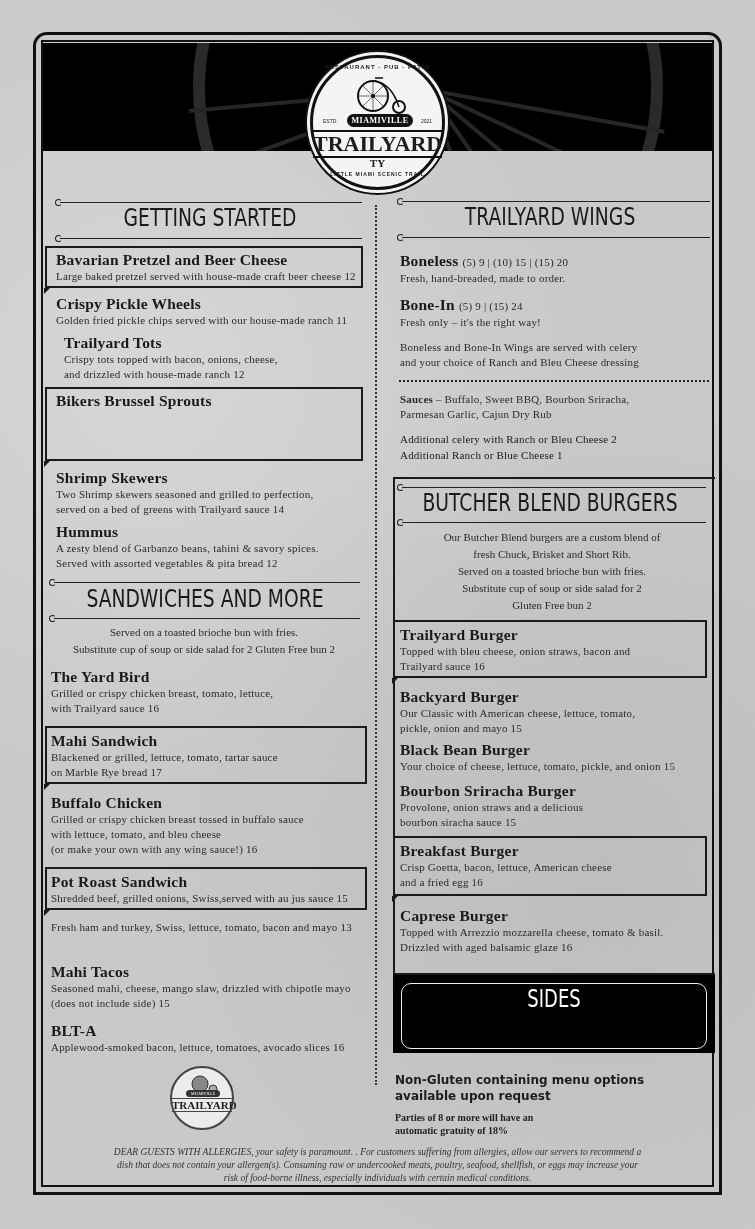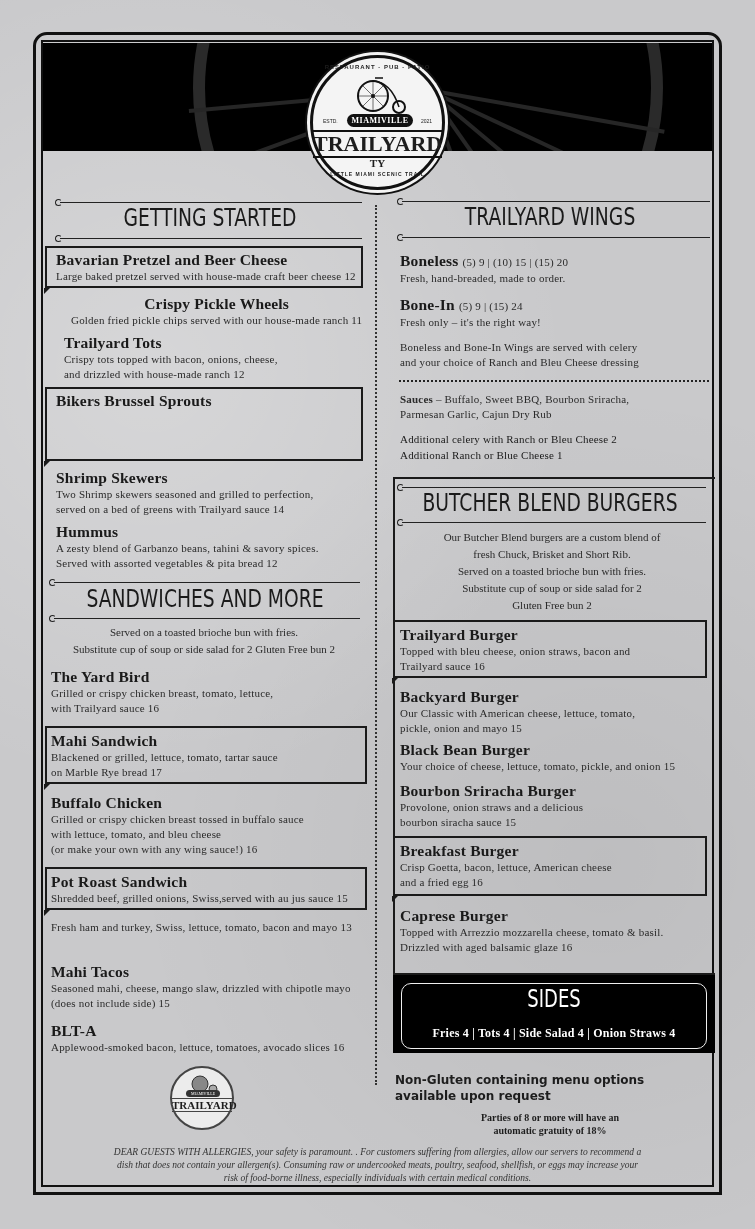--- a/index.html
+++ b/index.html
@@ -87,21 +87,21 @@
     position: absolute; left: 393px; top: 975px; width: 322px; height: 78px;
     background: #000; color: #fff; text-align: center;
   }
   .sides-inner {
     position: absolute; left: 8px; top: 8px; right: 8px; bottom: 4px;
     border: 1.5px solid #eee; border-radius: 10px;
   }
   .sides-title { position: absolute; top: 10px; left: 0; right: 0; font-family: "DejaVu Sans", sans-serif; font-size: 24px; transform: scaleX(0.75); }
   .sides-list { position: absolute; top: 51px; left: 0; right: 0; font-size: 12px; font-weight: bold; letter-spacing: 0.2px; }
   .ng-note { position: absolute; left: 395px; top: 1072px; width: 310px; font-family: "DejaVu Sans", sans-serif; font-weight: bold; font-size: 12px; line-height: 16px; white-space: pre-line; }
-  .grat-note { position: absolute; left: 395px; top: 1111px; width: 310px; text-align: center; font-size: 10px; font-weight: bold; line-height: 13px; white-space: pre-line; }
+  .grat-note { position: absolute; left: 395px; top: 1111px; width: 310px; font-size: 10px; font-weight: bold; line-height: 13px; white-space: pre-line; }
   .mini-logo {
     position: absolute; left: 170px; top: 1066px; width: 64px; height: 64px; border-radius: 50%;
     background: #ececec; border: 2px solid #444; text-align: center;
   }
   .mini-logo .t { position: absolute; top: 30px; left: 0; right: 0; font-size: 11px; font-weight: bold; border-top: 1px solid #444; border-bottom: 1px solid #444; line-height: 12px; }
   .mini-logo .b { position: absolute; top: 6px; left: 17px; width: 30px; height: 20px; }
   .mini-logo .m { position: absolute; top: 22px; left: 14px; width: 34px; height: 7px; background: #333; border-radius: 4px; font-size: 4px; color: #fff; line-height: 7px; }
   .allergy {
     position: absolute; left: 80px; top: 1146px; width: 595px; text-align: center;
     font-style: italic; font-size: 9.5px; line-height: 13px; color: #333; white-space: pre-line;
@@ -155,21 +155,21 @@
 
 <div class="rule" style="left:60px; top:202px; width:302px;"></div>
 <div class="section-title" style="left:45px; top:204px; width:330px;">GETTING STARTED</div>
 <div class="rule" style="left:60px; top:238px; width:302px;"></div>
 
 <div class="boxed" style="left:45px; top:246px; width:318px; height:42px;"></div>
 <div class="item" style="left:56px; top:251px;">
   <div class="item-name">Bavarian Pretzel and Beer Cheese</div>
   <div class="item-desc">Large baked pretzel served with house-made craft beer cheese 12</div>
 </div>
-<div class="item" style="left:71px; top:295px;text-align:center;">
+<div class="item" style="left:56px; top:295px;">
   <div class="item-name">Crispy Pickle Wheels</div>
   <div class="item-desc">Golden fried pickle chips served with our house-made ranch 11</div>
 </div>
 <div class="item" style="left:64px; top:334px;">
   <div class="item-name">Trailyard Tots</div>
   <div class="item-desc">Crispy tots topped with bacon, onions, cheese,
 and drizzled with house-made ranch 12</div>
 </div>
 <div class="boxed" style="left:45px; top:387px; width:318px; height:74px;"></div>
 <div class="item" style="left:56px; top:392px;">
@@ -285,21 +285,20 @@
 </div>
 <div class="item" style="left:400px; top:907px;">
   <div class="item-name">Caprese Burger</div>
   <div class="item-desc">Topped with Arrezzio mozzarella cheese, tomato &amp; basil.
 Drizzled with aged balsamic glaze 16</div>
 </div>
 
 <div class="sides">
   <div class="sides-inner"></div>
   <div class="sides-title">SIDES</div>
-  <div class="sides-list">Fries 4  |  Tots 4  |  Side Salad 4  |  Onion Straws 4</div>
 </div>
 
 <div class="ng-note">Non-Gluten containing menu options
 available upon request</div>
 <div class="grat-note">Parties of 8 or more will have an
 automatic gratuity of 18%</div>
 
 <div class="mini-logo">
   <svg class="b" viewBox="0 0 30 20">
     <circle cx="11" cy="10" r="8" fill="#888" stroke="#333" stroke-width="1"></circle>

